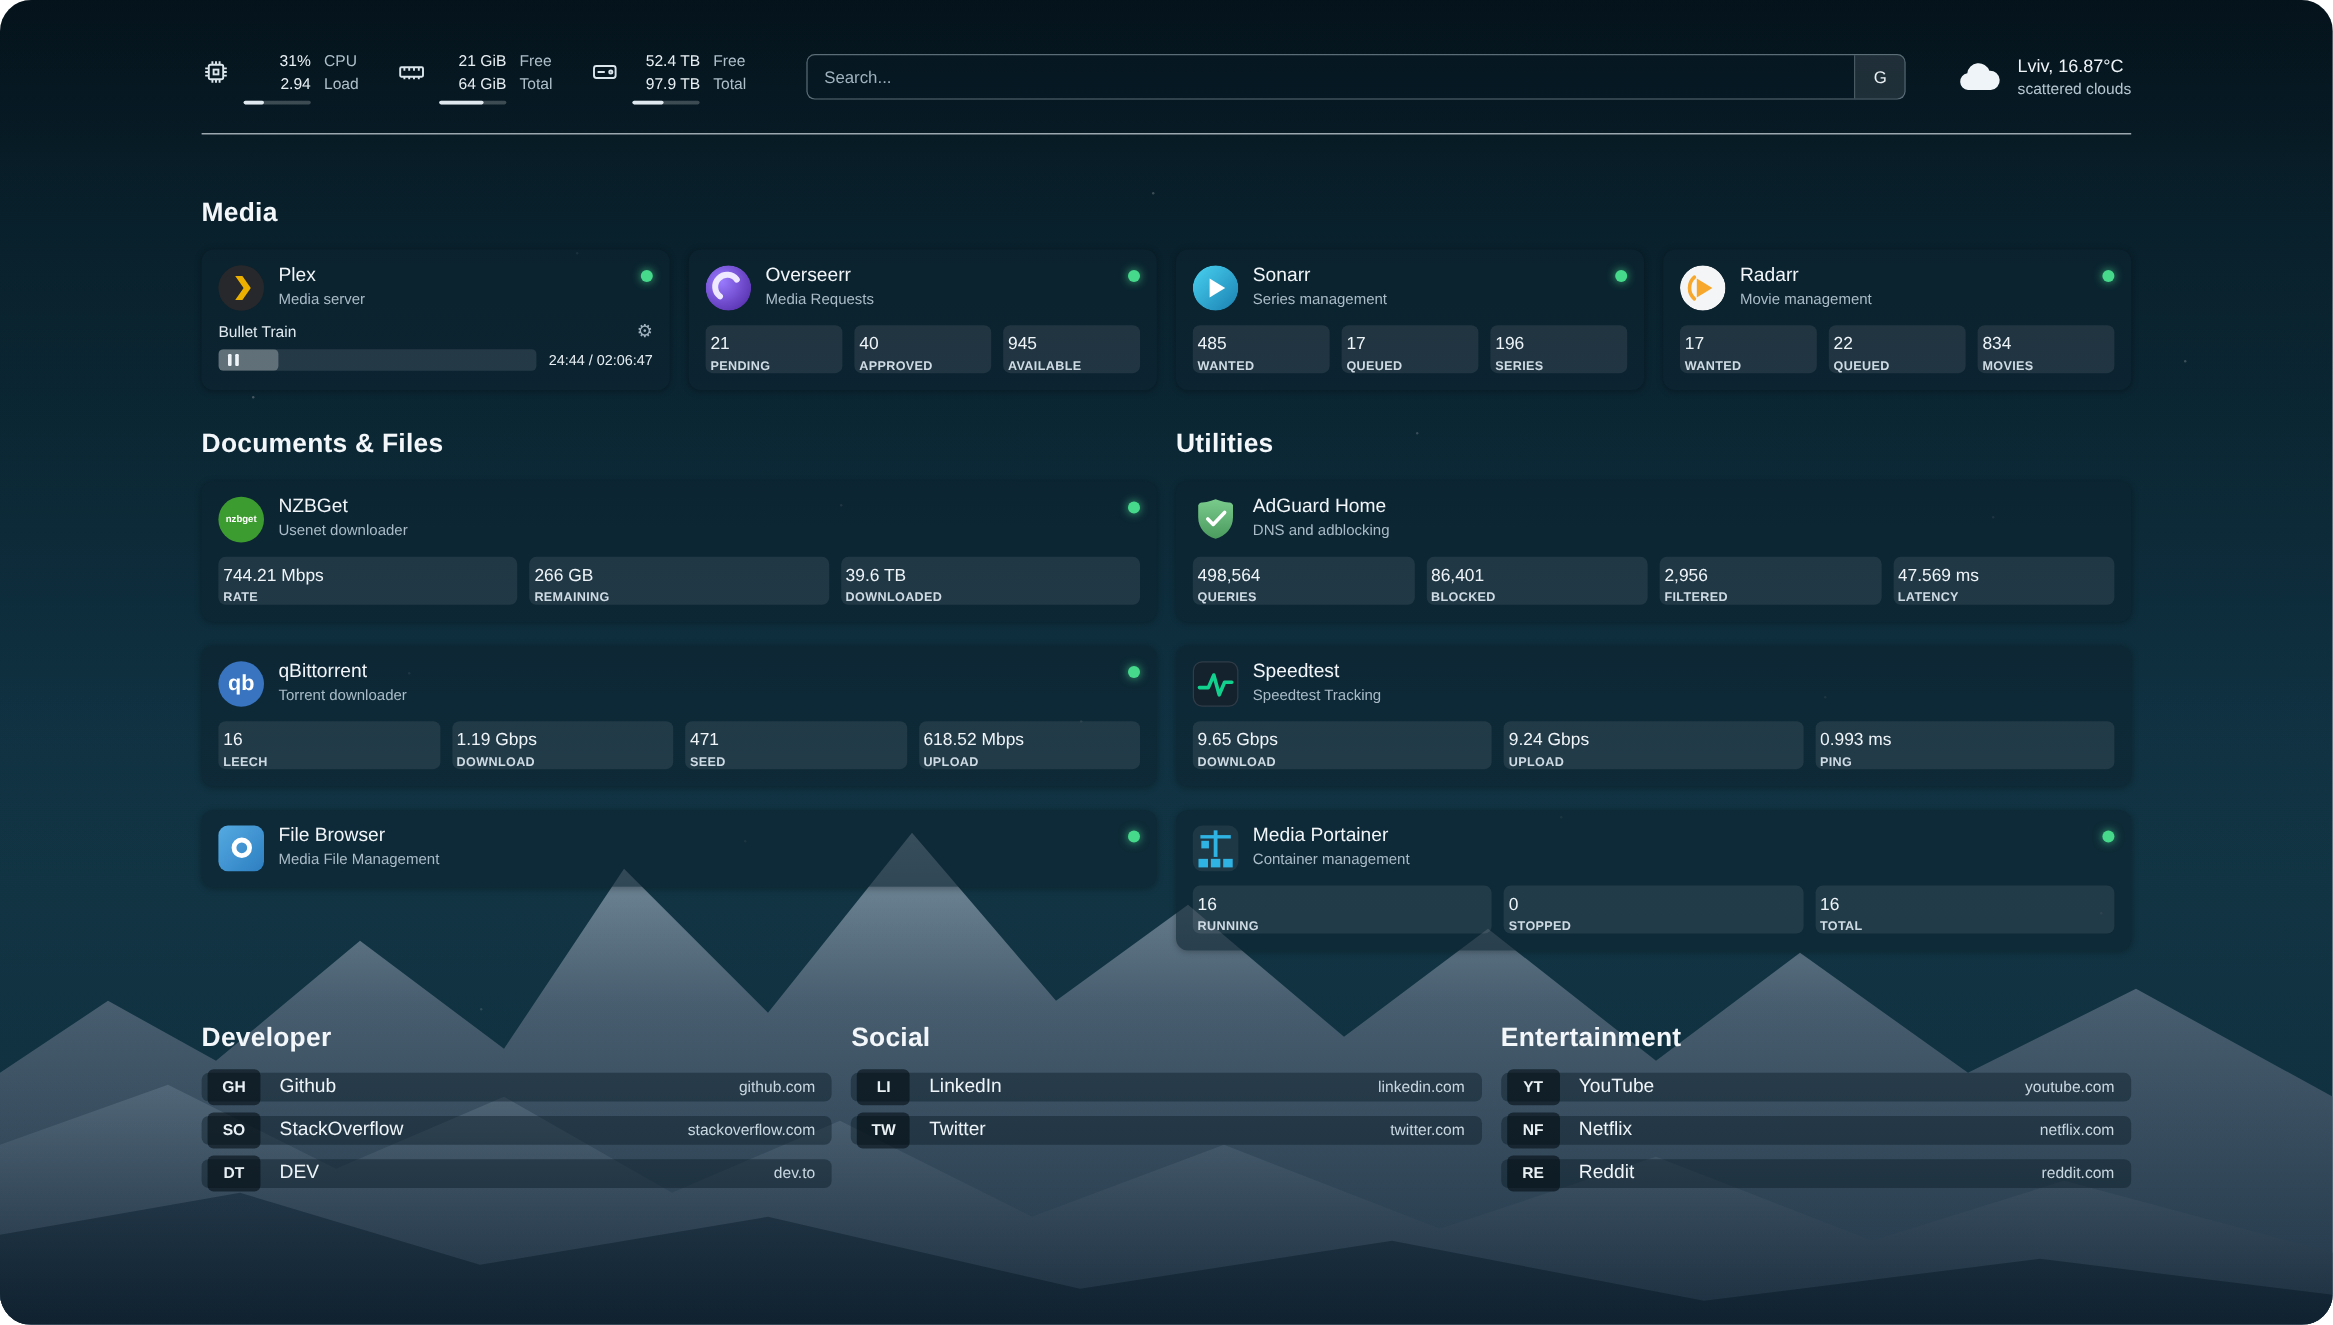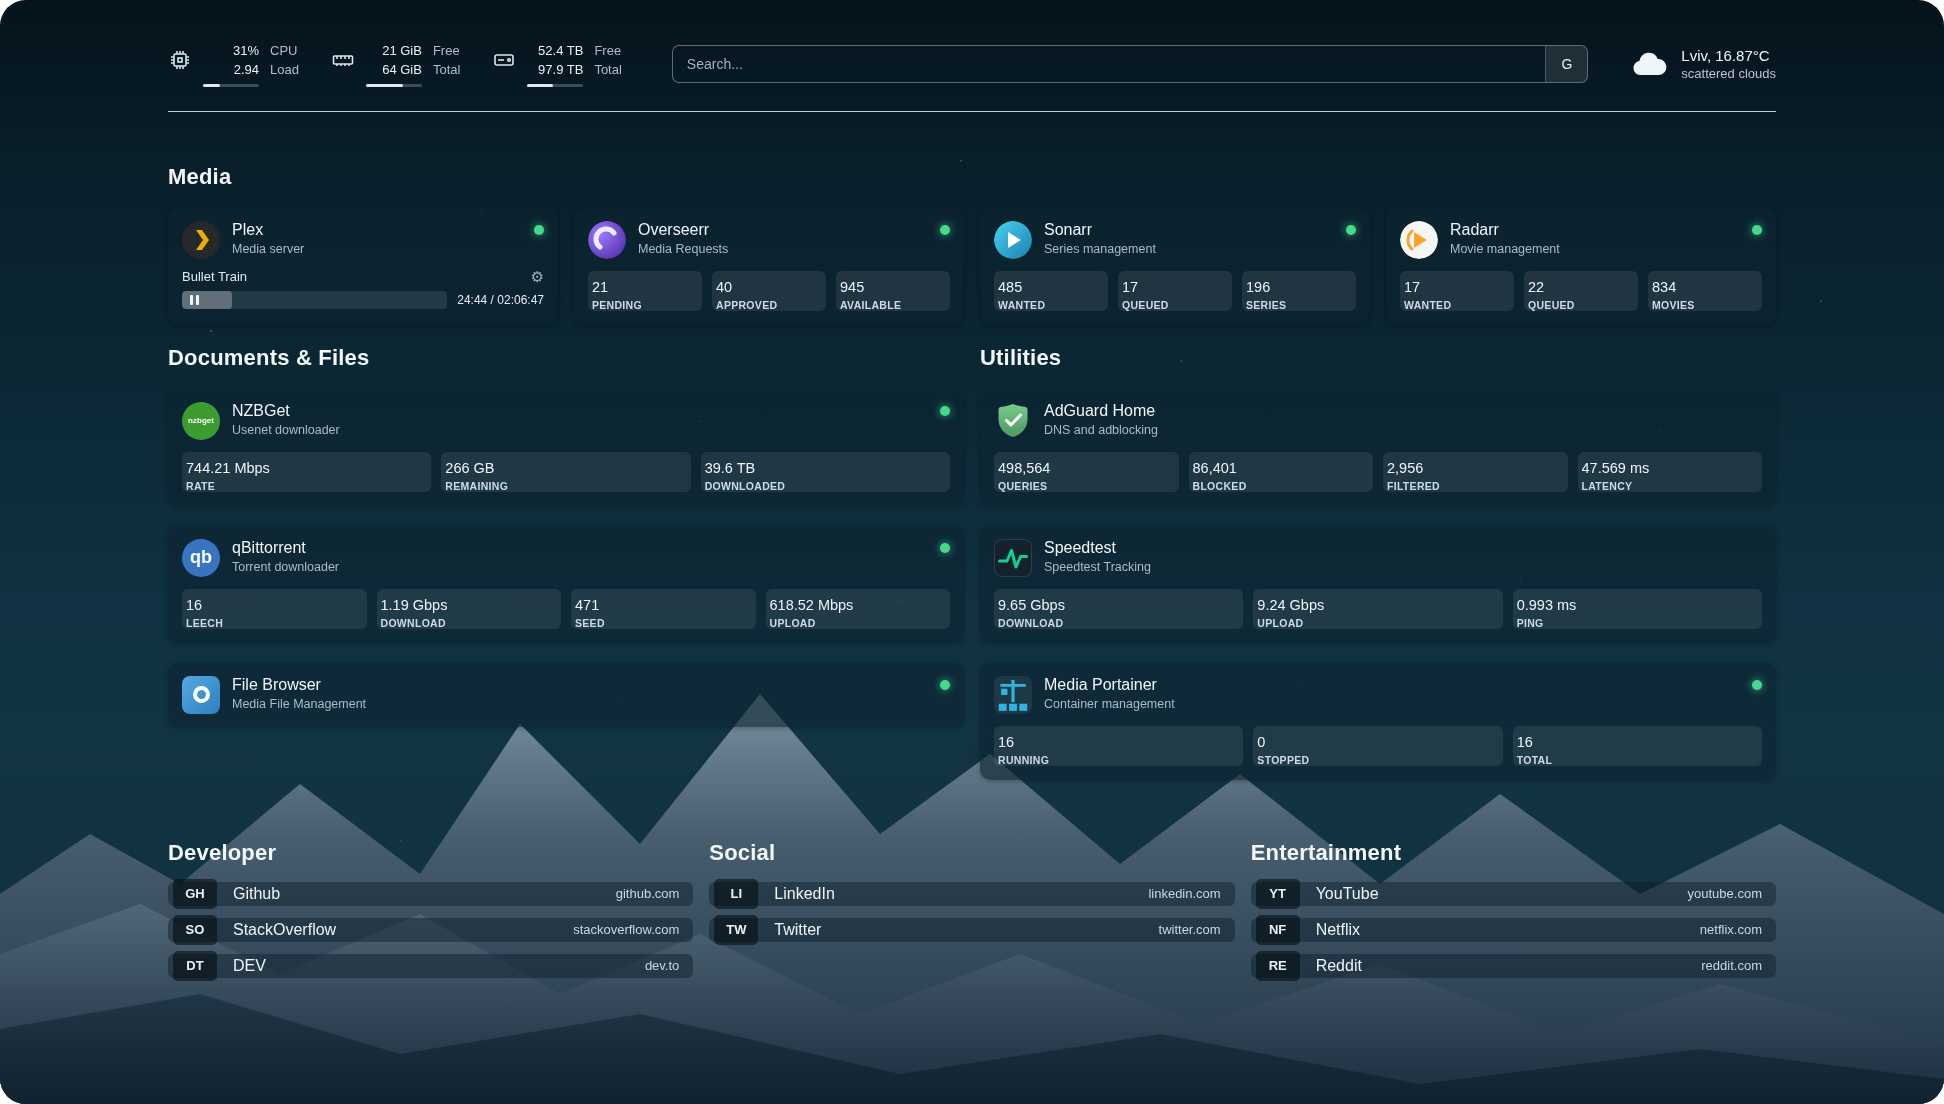--- a/index.html
+++ b/index.html
@@ -66,21 +66,21 @@
   
   .np-row{display:flex;align-items:center;padding:0 14px;font-size:13px;color:#dfe9ef}
   .gear{margin-left:auto;color:#9fb2bd;font-size:15px;cursor:pointer;line-height:1}
   .player{display:flex;align-items:center;gap:10px;padding:7px 14px 13px}
   .seek{flex:1;height:18px;border-radius:4px;background:rgba(255,255,255,.10);position:relative;overflow:hidden;cursor:pointer}
   .seek i{position:absolute;left:0;top:0;bottom:0;background:rgba(255,255,255,.28);border-radius:4px}
   .pause{position:absolute;left:8px;top:4px;display:flex;gap:3px;cursor:pointer}
   .pause b{width:3px;height:10px;background:#eef4f8;border-radius:1px;display:block}
   .time{font-size:12px;color:#e6eef3;white-space:nowrap}
 
-  .cols{display:flex;gap:16px;margin-top:20px}
+  .cols{display:flex;gap:16px;margin-top:32px}
   .col{flex:1;min-width:0}
   .col .card{margin-top:18px}
   .col .card + .card{margin-top:20px}
 
   
   .ic-plex{background:#26282b}
   .ic-nzb{background:#3d9c2f;color:#fff;font-size:8px;font-weight:700}
   .ic-qb{background:#3874c0;color:#ffffff;font-size:18px;font-weight:700}
   .ic-fb{background:linear-gradient(135deg,#55aae2,#2d7fc0)}
   .ic-fb i{width:17px;height:17px;border:4px solid #fff;border-radius:50%;display:block}

